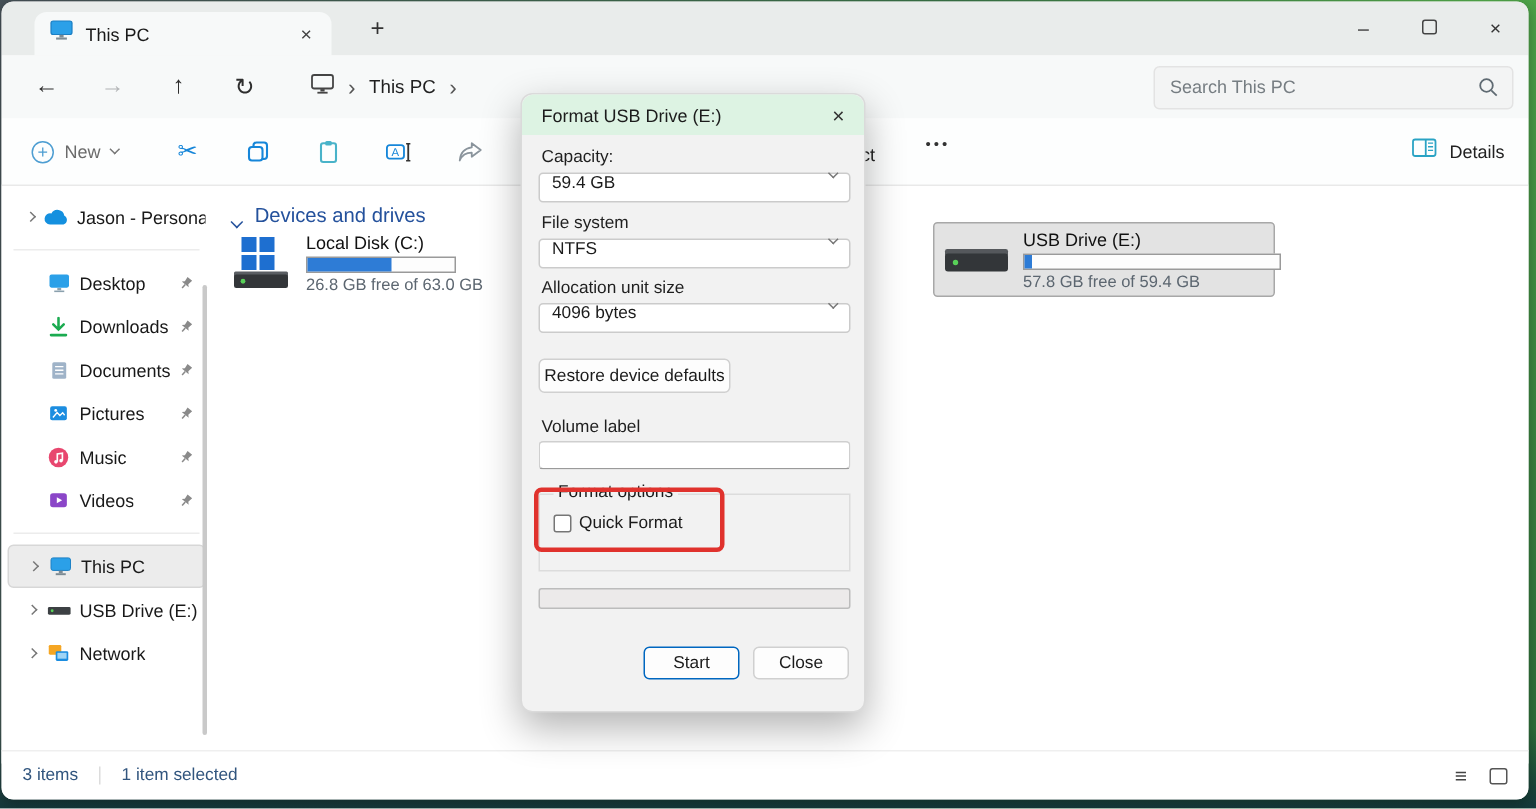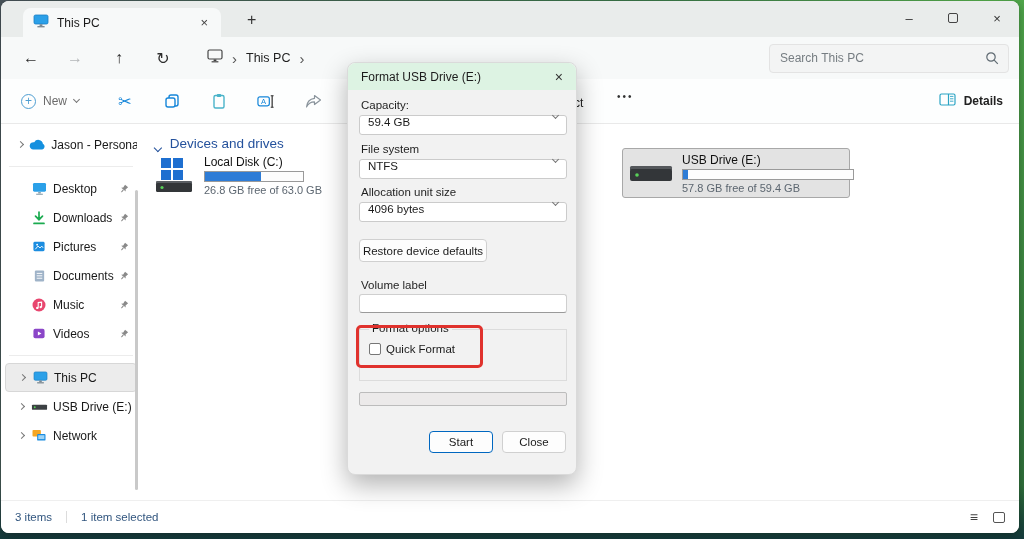--- a/index.html
+++ b/index.html
@@ -43,21 +43,21 @@
   .tb-left { position:absolute; left:20px; top:0; height:44px; display:flex; align-items:center; gap:29px; }
   .newbtn { display:flex; align-items:center; gap:7px; padding-right:8px; }
   .plus-circle { width:15px; height:15px; border:1.4px solid #4e9ed2; border-radius:50%;
     color:#4e9ed2; font-size:12px; line-height:12px; display:flex; align-items:center; justify-content:center; }
   .newbtn-label { font-size:12px; color:#6b6b6b; }
   .tb-ic { display:flex; align-items:center; justify-content:center; width:18px; }
   .cut-glyph { font-size:16px; color:#1686d9; }
   .tb-select { position:absolute; left:528px; top:14px; display:flex; align-items:center; gap:6px; }
   .tb-select-label { font-size:12px; color:#222; }
   .tb-more { position:absolute; left:616px; top:12px; font-size:10px; letter-spacing:2px; color:#333; }
-  .tb-details { position:absolute; right:16px; top:13px; display:flex; align-items:center; gap:8px;font-weight:bold; }
+  .tb-details { position:absolute; right:16px; top:13px; display:flex; align-items:center; gap:8px; }
   .tb-details-label { font-size:12px; color:#222; }
   .chev { display:inline-block; border:solid #555; border-width:0 1.3px 1.3px 0; padding:2.4px; }
   .chev.down { transform:rotate(45deg); margin-top:-3px; }
   .chev.right { transform:rotate(-45deg); }
   .chev.small { padding:2px; border-color:#777; }
 
   
   .content { position:absolute; left:0; top:123px; right:0; bottom:24px; background:#fff; }
   .sidebar { position:absolute; left:0; top:0; width:140px; bottom:0; background:#fff; padding-top:6px; }
   .side-row { position:relative; display:flex; align-items:center; height:29px; padding-left:8px; margin:0 4px; border-radius:4px; }
@@ -286,42 +286,42 @@
           <span class="side-label">Downloads</span>
           <span class="pin">
               <svg width="10" height="10" viewBox="0 0 10 10" style="transform:rotate(40deg)">
                 <path d="M3 1 H7 L6.5 4.4 L8 5.8 H2 L3.5 4.4 Z" fill="#8a8a8a"></path>
                 <path d="M5 5.8 V9" stroke="#8a8a8a" stroke-width="1"></path>
               </svg>
             </span>
         </div>
         <div class="side-row lib">
           <span class="side-ic">
+            <svg width="13" height="14" viewBox="0 0 14 14">
+                <rect x="2" y="1" width="10" height="12" rx="1.2" fill="#9fb3c8"></rect>
+                <path d="M4 4.2 h6 M4 6.8 h6 M4 9.4 h6" stroke="#fff" stroke-width="1"></path>
+              </svg>
+          </span>
+          <span class="side-label">Documents</span>
+          <span class="pin">
+              <svg width="10" height="10" viewBox="0 0 10 10" style="transform:rotate(40deg)">
+                <path d="M3 1 H7 L6.5 4.4 L8 5.8 H2 L3.5 4.4 Z" fill="#8a8a8a"></path>
+                <path d="M5 5.8 V9" stroke="#8a8a8a" stroke-width="1"></path>
+              </svg>
+            </span>
+        </div>
+        <div class="side-row lib">
+          <span class="side-ic">
             <svg width="14" height="13" viewBox="0 0 14 14">
                 <rect x="1" y="2" width="12" height="10" rx="1.5" fill="#1c8de0"></rect>
                 <path d="M3 10 L6 6.5 L8 8.6 L10 6.6 L11.4 8.4" stroke="#fff" stroke-width="1" fill="none"></path>
                 <circle cx="5" cy="5" r="1" fill="#fff"></circle>
               </svg>
           </span>
           <span class="side-label">Pictures</span>
-          <span class="pin">
-              <svg width="10" height="10" viewBox="0 0 10 10" style="transform:rotate(40deg)">
-                <path d="M3 1 H7 L6.5 4.4 L8 5.8 H2 L3.5 4.4 Z" fill="#8a8a8a"></path>
-                <path d="M5 5.8 V9" stroke="#8a8a8a" stroke-width="1"></path>
-              </svg>
-            </span>
-        </div>
-        <div class="side-row lib">
-          <span class="side-ic">
-            <svg width="13" height="14" viewBox="0 0 14 14">
-                <rect x="2" y="1" width="10" height="12" rx="1.2" fill="#9fb3c8"></rect>
-                <path d="M4 4.2 h6 M4 6.8 h6 M4 9.4 h6" stroke="#fff" stroke-width="1"></path>
-              </svg>
-          </span>
-          <span class="side-label">Documents</span>
           <span class="pin">
               <svg width="10" height="10" viewBox="0 0 10 10" style="transform:rotate(40deg)">
                 <path d="M3 1 H7 L6.5 4.4 L8 5.8 H2 L3.5 4.4 Z" fill="#8a8a8a"></path>
                 <path d="M5 5.8 V9" stroke="#8a8a8a" stroke-width="1"></path>
               </svg>
             </span>
         </div>
         <div class="side-row lib">
           <span class="side-ic">
             <svg width="14" height="14" viewBox="0 0 14 14">

